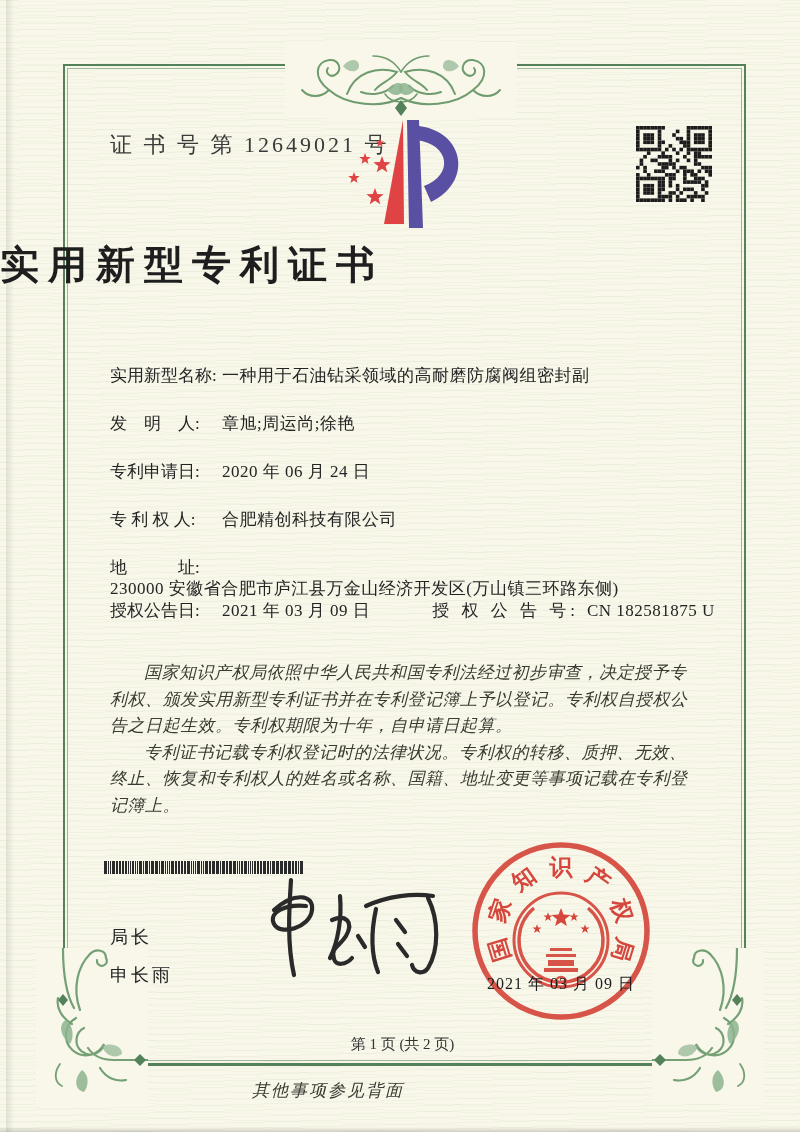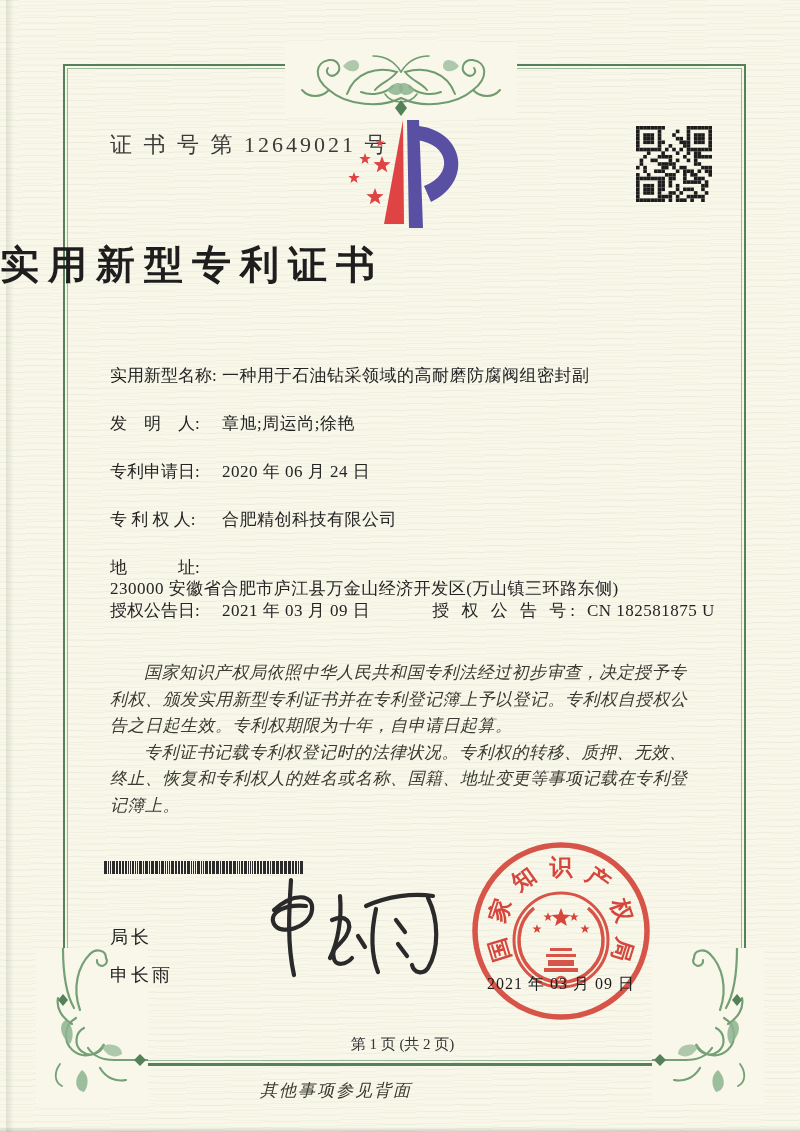--- a/index.html
+++ b/index.html
@@ -38,21 +38,21 @@
   .paras p{margin:0;text-indent:2em;letter-spacing:0.5px;}
   .barcode{position:absolute;left:104px;top:861px;}
   .officer{position:absolute;left:110px;top:916px;font-family:"Liberation Sans","DejaVu Sans",sans-serif;
     font-size:18px;letter-spacing:3px;color:#222;margin-top:9px;}
   .officer .name{margin-top:14px;}
   .signature{position:absolute;left:228px;top:862px;}
   .seal{position:absolute;left:466px;top:836px;}
   .seal-date{position:absolute;left:470px;top:974px;width:182px;text-align:center;
     font-size:16px;letter-spacing:1px;color:#1d1d1d;}
   .page-info{position:absolute;left:63px;top:1035px;width:679px;text-align:center;font-size:15px;color:#333;}
-  .back-note{position:absolute;left:8px;top:1079px;width:656px;text-align:center;font-size:17px;
+  .back-note{position:absolute;left:0;top:1079px;width:656px;text-align:center;font-size:17px;
     font-style:italic;letter-spacing:2px;color:#3a3a32;}
   .logo{position:absolute;left:335px;top:112px;}
   .qr{position:absolute;left:636px;top:126px;}
 </style>
 </head>
 <body>
 
 <div class="page">
   <div class="edge-left"></div>
   <div class="edge-bottom"></div>

